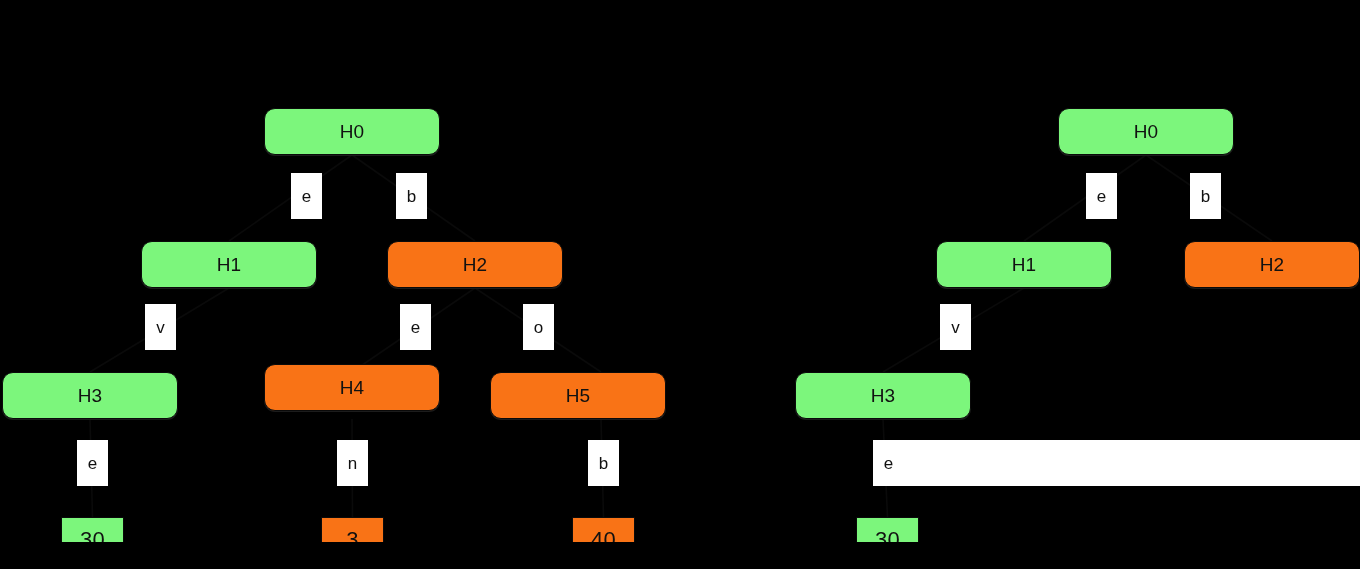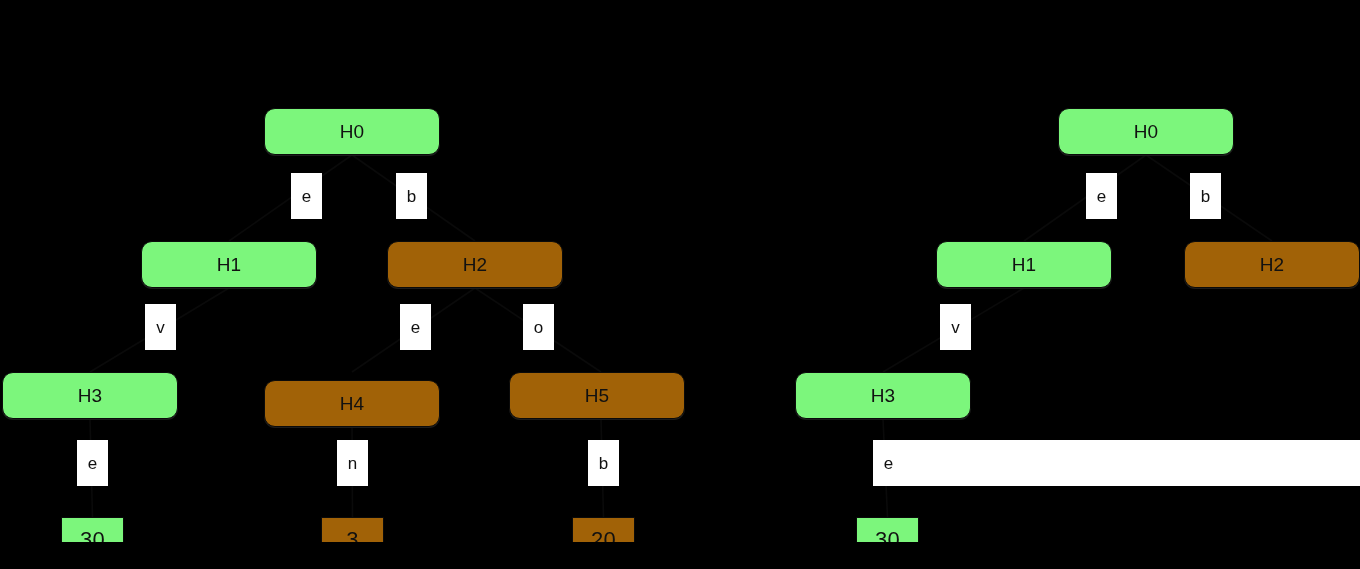--- a/index.html
+++ b/index.html
@@ -41,21 +41,21 @@
   .node.hash {
     border-radius: 11px;
     font-size: 19px;
     box-shadow: 0 1px 0 #1c1c1c;
   }
   .node.leaf {
     border-radius: 0;
     font-size: 22px;
   }
   .fill-green { background: #7CF67C; }
-  .fill-yellow { background: #a16207; }
+  .fill-yellow { background: #f97316; }
 
   
   .edge-label {
     position: absolute;
     background: #FFFFFF;
     color: #111111;
     font-size: 17px;
     display: flex;
     align-items: center;
     justify-content: center;
@@ -91,25 +91,25 @@
       <line x1="1146" y1="155" x2="1272" y2="241" stroke="#0a0a0a" stroke-width="1.6"></line>
       <line x1="1024" y1="288" x2="883" y2="372" stroke="#0a0a0a" stroke-width="1.6"></line>
       <line x1="883" y1="419" x2="887.5" y2="517" stroke="#0a0a0a" stroke-width="1.6"></line>
     </svg>
 
   <div id="nodes">
       <div class="node hash fill-green" style="left: 264px; top: 108px; width: 176px; height: 47px;">H0</div>
       <div class="node hash fill-green" style="left: 141px; top: 241px; width: 176px; height: 47px;">H1</div>
       <div class="node hash fill-yellow" style="left: 387px; top: 241px; width: 176px; height: 47px;">H2</div>
       <div class="node hash fill-green" style="left: 2px; top: 372px; width: 176px; height: 47px;">H3</div>
-      <div class="node hash fill-yellow" style="left: 264px; top: 380px; width: 176px; height: 47px;">H4</div>
-      <div class="node hash fill-yellow" style="left: 509px; top: 372px; width: 176px; height: 47px;">H5</div>
+      <div class="node hash fill-yellow" style="left: 264px; top: 364px; width: 176px; height: 47px;">H4</div>
+      <div class="node hash fill-yellow" style="left: 490px; top: 372px; width: 176px; height: 47px;">H5</div>
       <div class="node leaf fill-green" style="left: 61px; top: 517px; width: 63px; height: 46px;">30</div>
       <div class="node leaf fill-yellow" style="left: 321px; top: 517px; width: 63px; height: 46px;">3</div>
-      <div class="node leaf fill-yellow" style="left: 572px; top: 517px; width: 63px; height: 46px;">20</div>
+      <div class="node leaf fill-yellow" style="left: 572px; top: 517px; width: 63px; height: 46px;">40</div>
       <div class="node hash fill-green" style="left: 1058px; top: 108px; width: 176px; height: 47px;">H0</div>
       <div class="node hash fill-green" style="left: 936px; top: 241px; width: 176px; height: 47px;">H1</div>
       <div class="node hash fill-yellow" style="left: 1184px; top: 241px; width: 176px; height: 47px;">H2</div>
       <div class="node hash fill-green" style="left: 795px; top: 372px; width: 176px; height: 47px;">H3</div>
       <div class="node leaf fill-green" style="left: 856px; top: 517px; width: 63px; height: 46px;">30</div>
     </div>
   <div id="labels">
       <div class="edge-label" style="left: 291px; top: 173px; width: 31px; height: 46px;">e</div>
       <div class="edge-label" style="left: 396px; top: 173px; width: 31px; height: 46px;">b</div>
       <div class="edge-label" style="left: 145px; top: 304px; width: 31px; height: 46px;">v</div>

